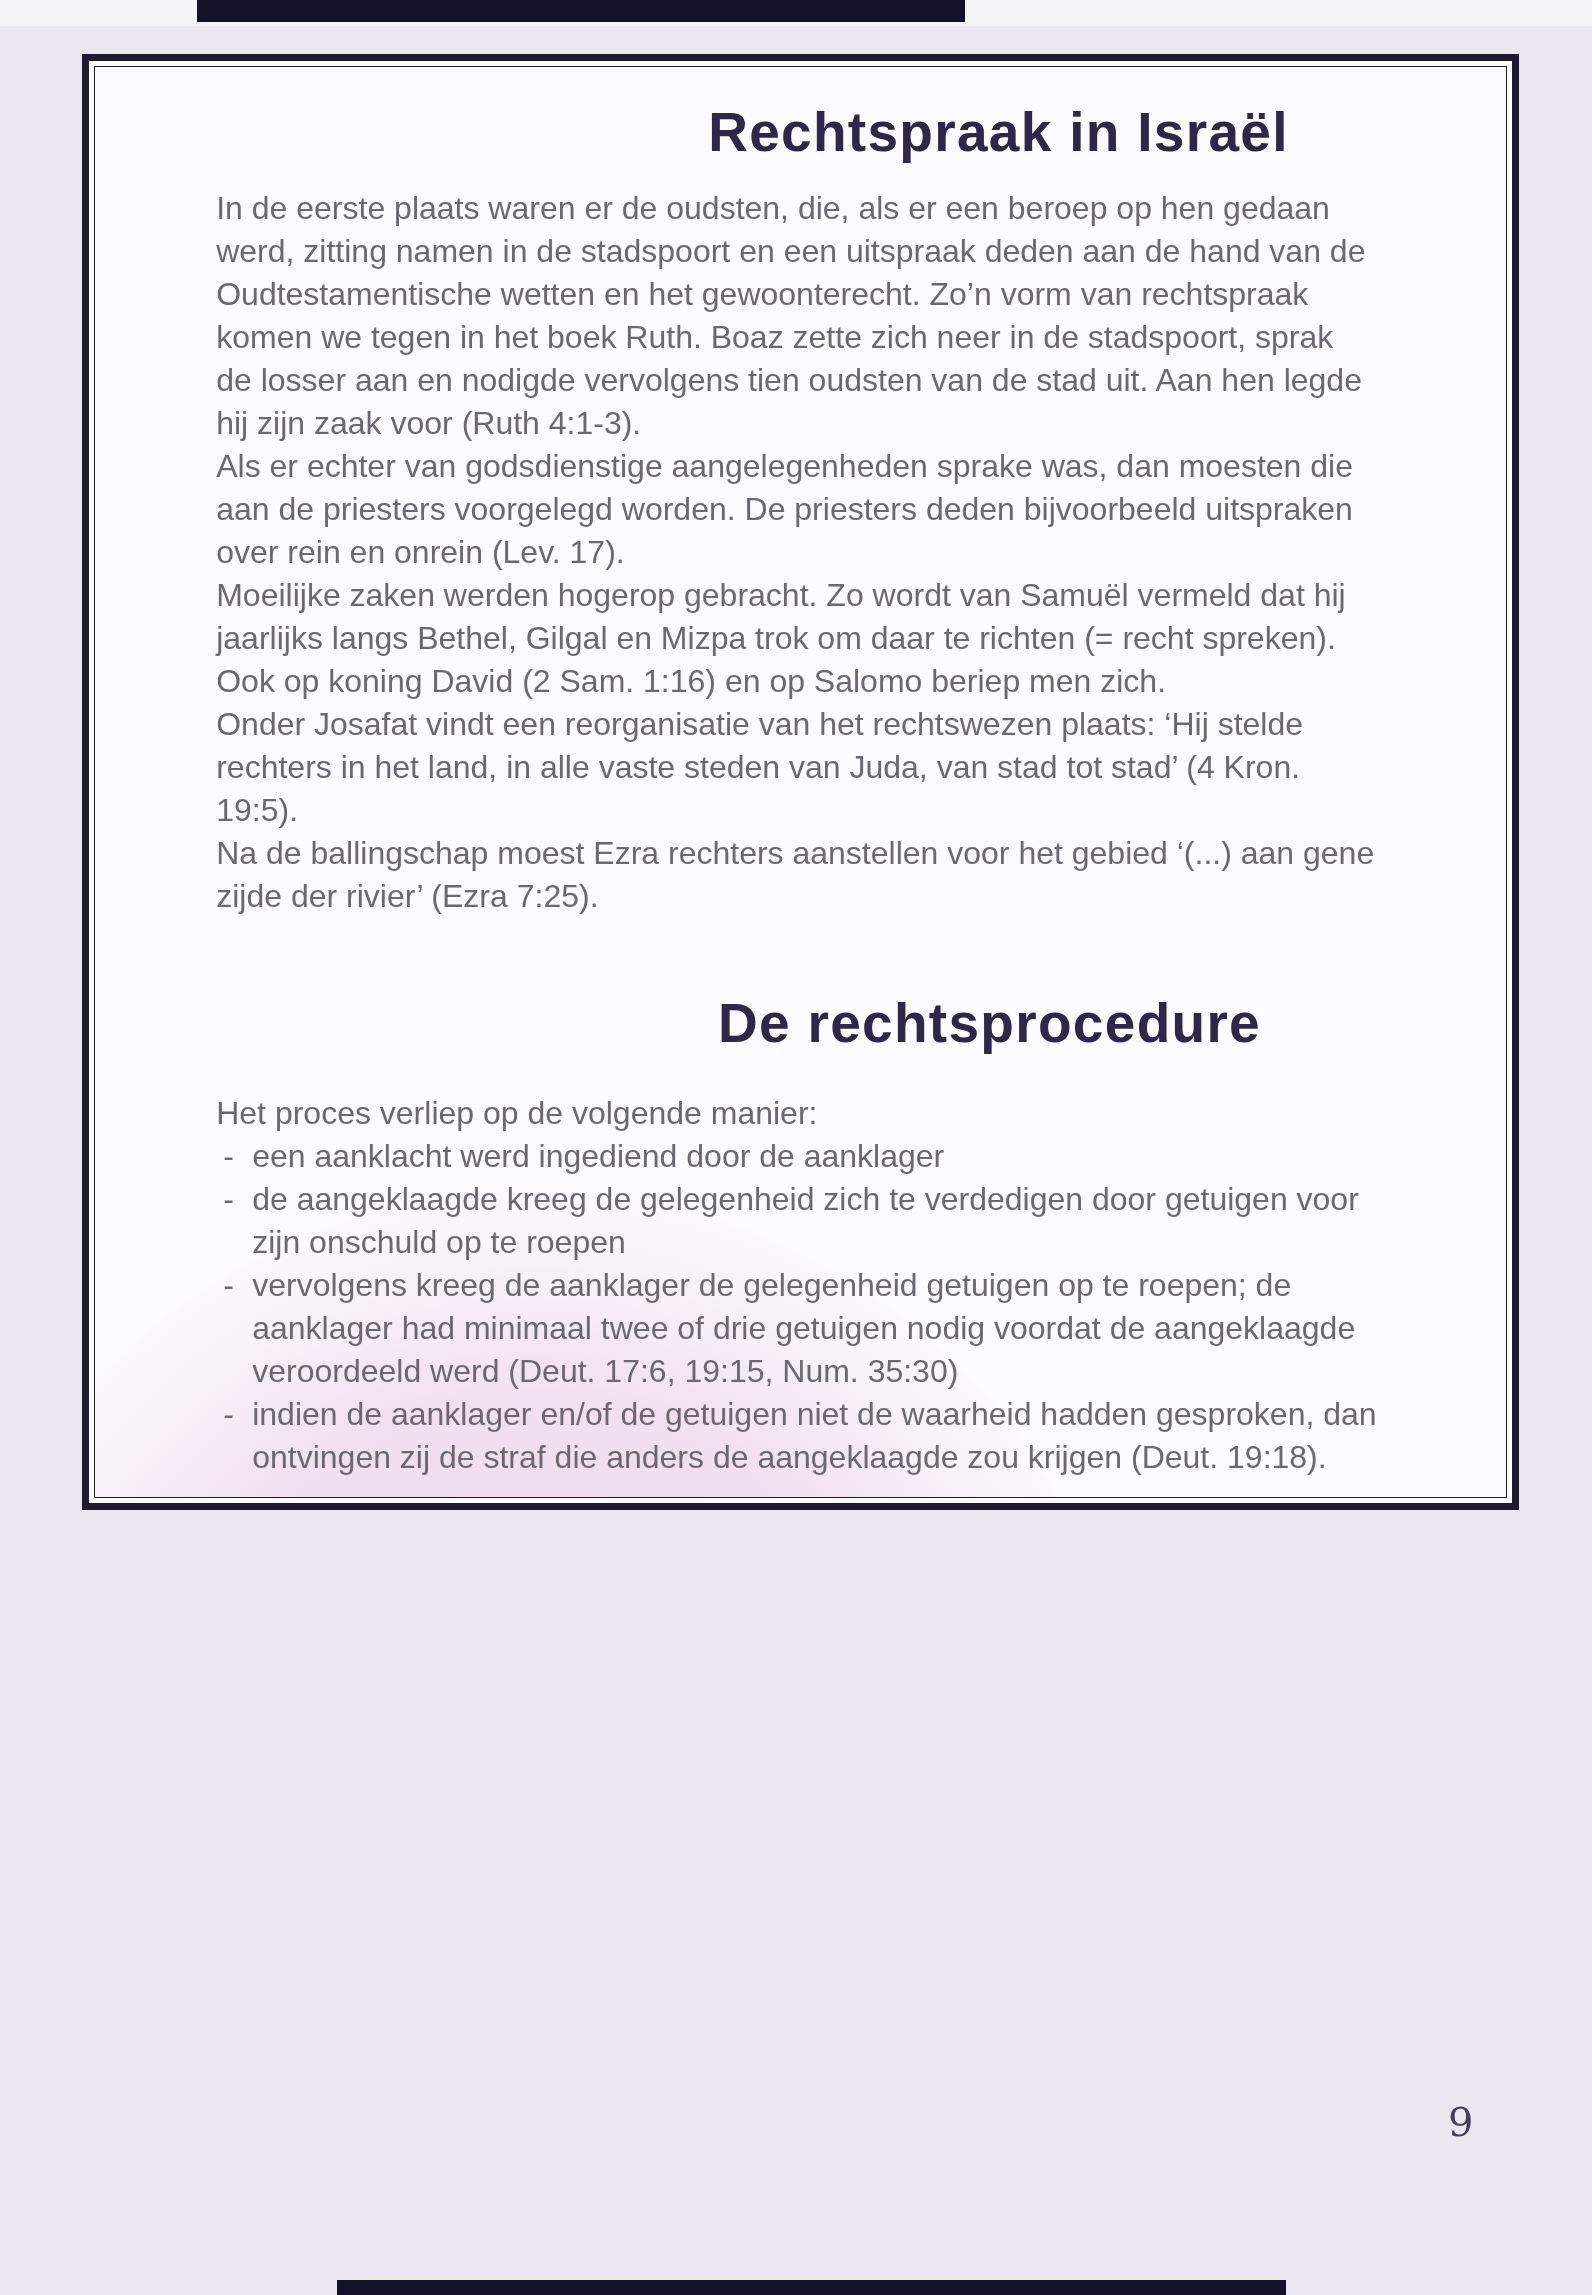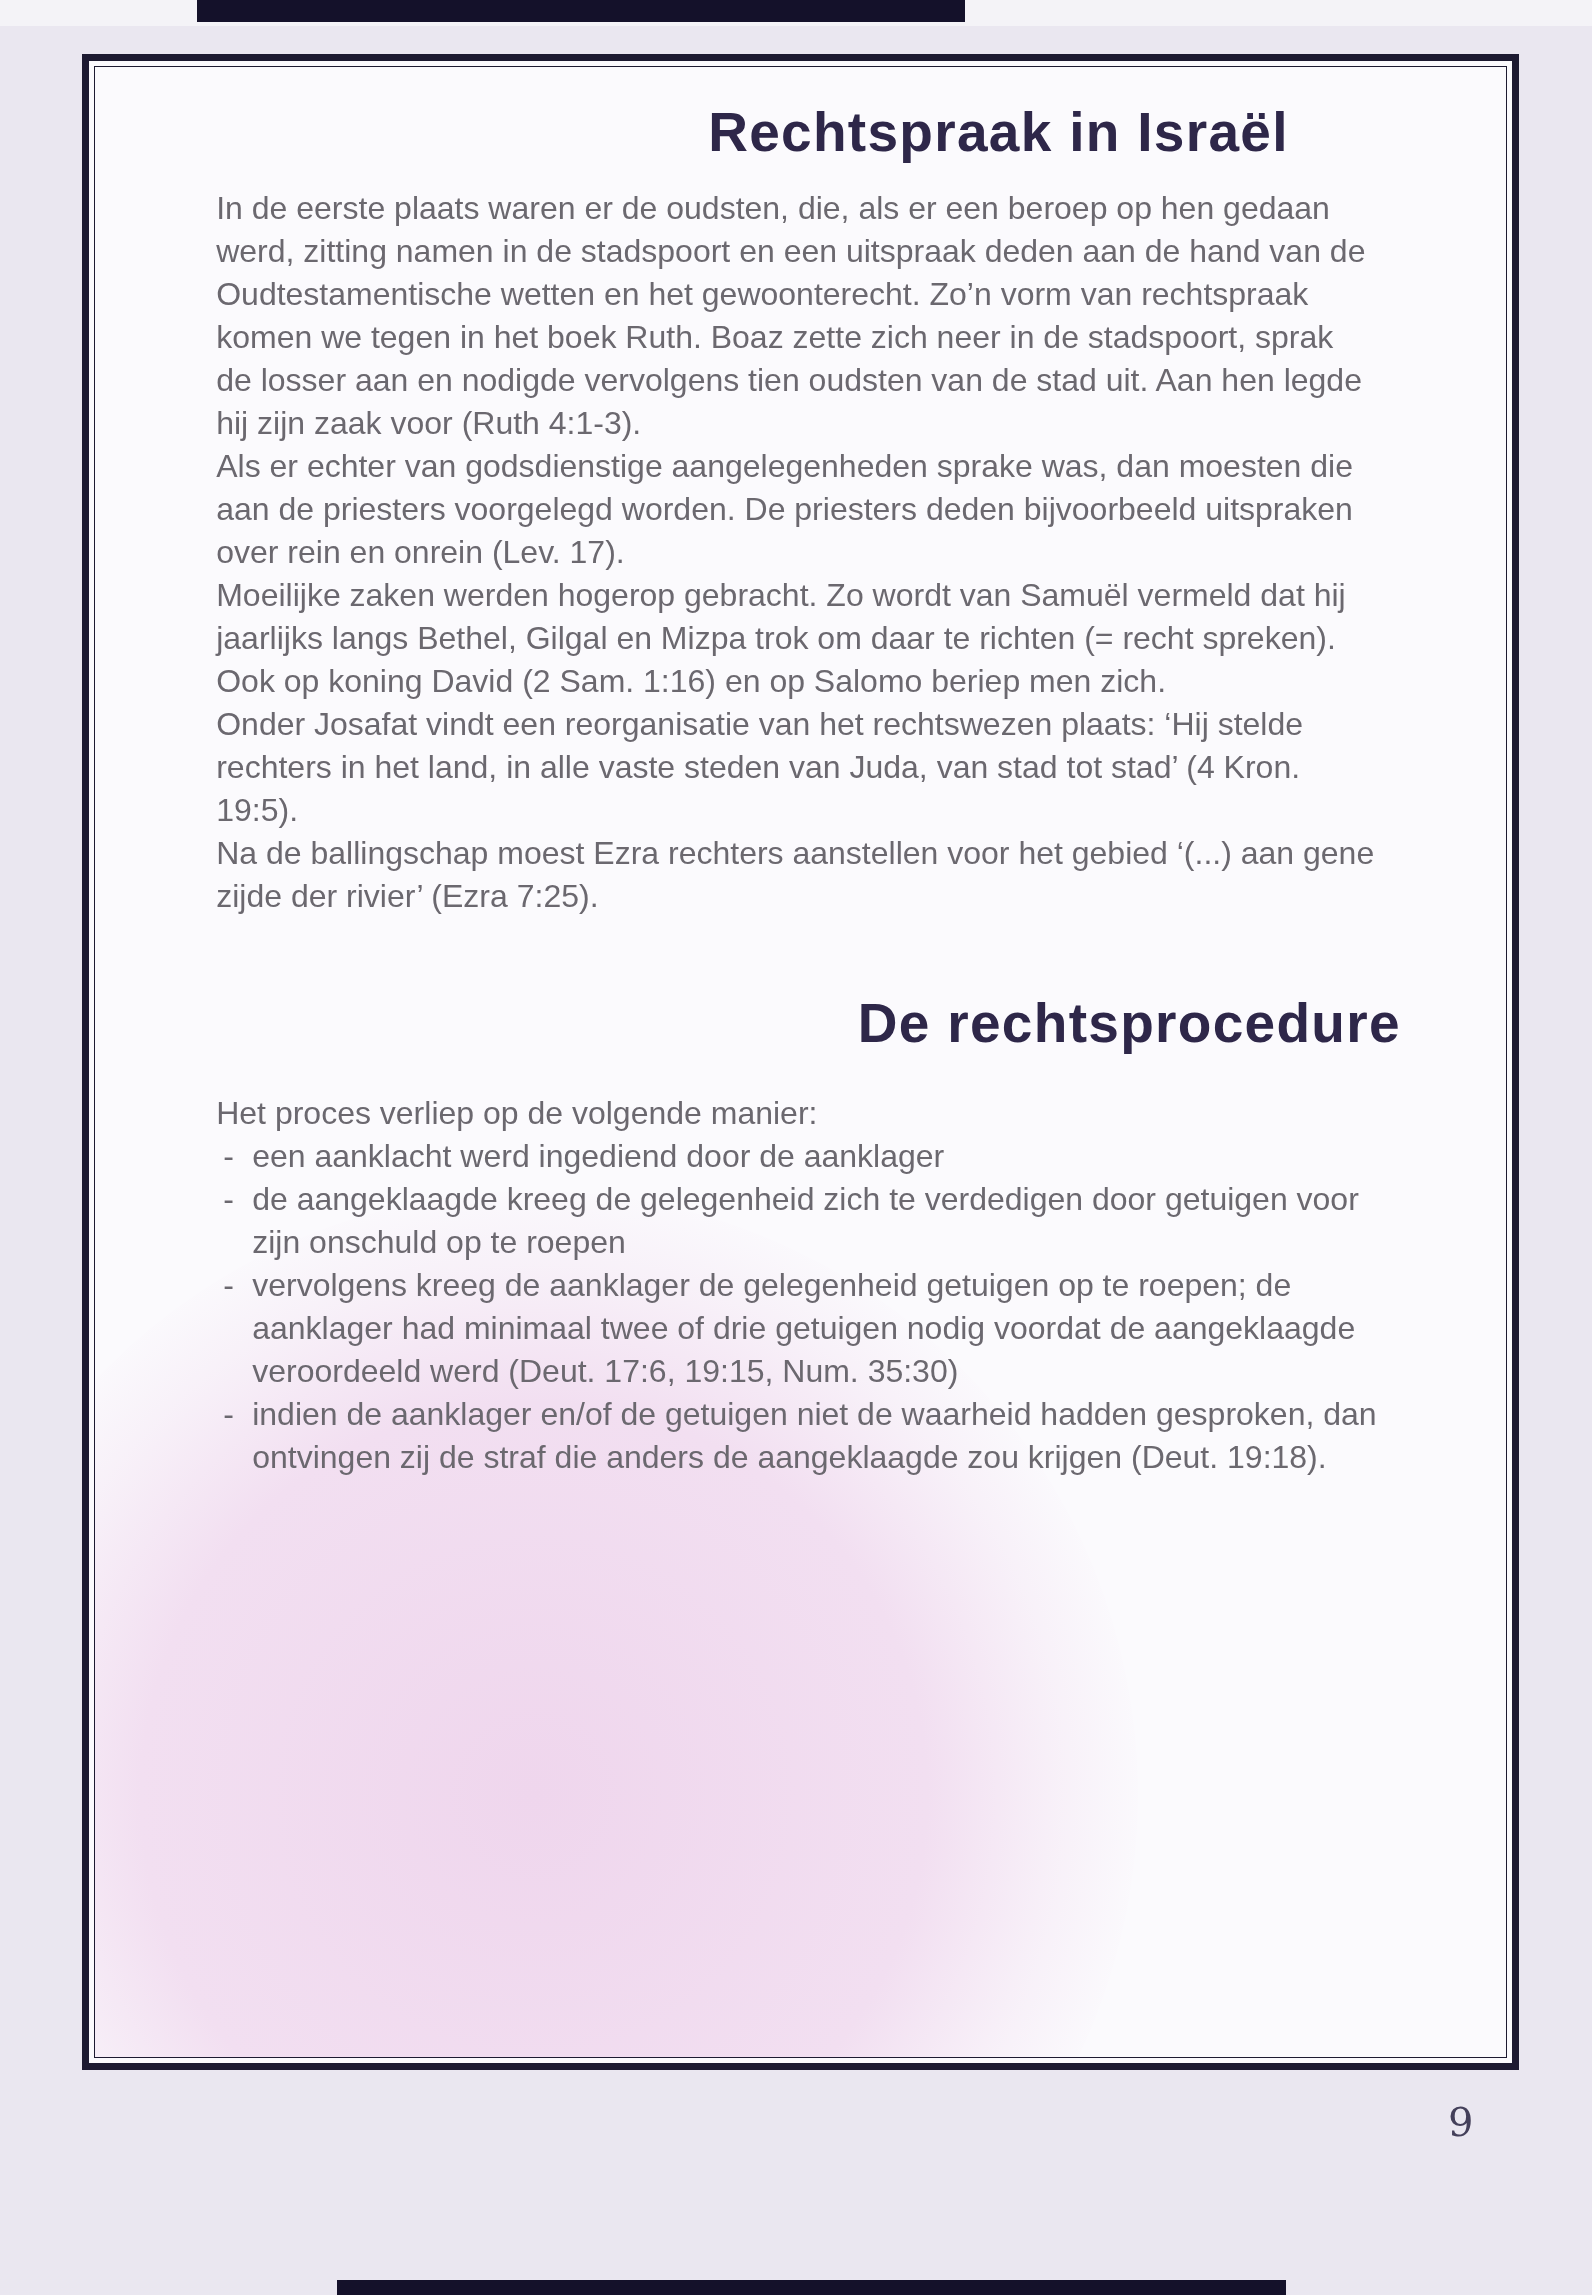--- a/index.html
+++ b/index.html
@@ -27,21 +27,21 @@
     top: 0;
     width: 768px;
     height: 22.4px;
     background: var(--bar, #14112a);
   }
   .page-frame {
     position: absolute;
     left: 82px;
     top: 54px;
     width: 1437px;
-    height: 2016px;
+    height: 1456px;
     box-sizing: border-box;
     background: var(--page-bg, #fbfafd);
     border: 7px solid var(--frame, #1d1a31);
   }
   .page-inner {
     position: absolute;
     left: 5.2px; right: 5.2px; top: 5.2px; bottom: 5.2px;
     border: 1.7px solid var(--frame, #1d1a31);
     background: var(--page-bg, #fbfafd);
     overflow: hidden;
@@ -73,21 +73,21 @@
     text-align: center;
     padding-left: 380px;
     letter-spacing: 1.3px;
     margin: 5.2px 0 24px 0;
   }
   h2.doc-subtitle {
     font-size: 55px;
     line-height: 62px;
     font-weight: bold;
     color: var(--title, #2e2749);
-    text-align: right;
+    text-align: center;
     padding-left: 362px;
     letter-spacing: 1.3px;
     margin: 74px 0 38px 0;
   }
   p.body-par {
     font-size: 32px;
     line-height: 43px;
     color: var(--body, #6b686f);
     margin: 0;
     max-width: 1161px;

